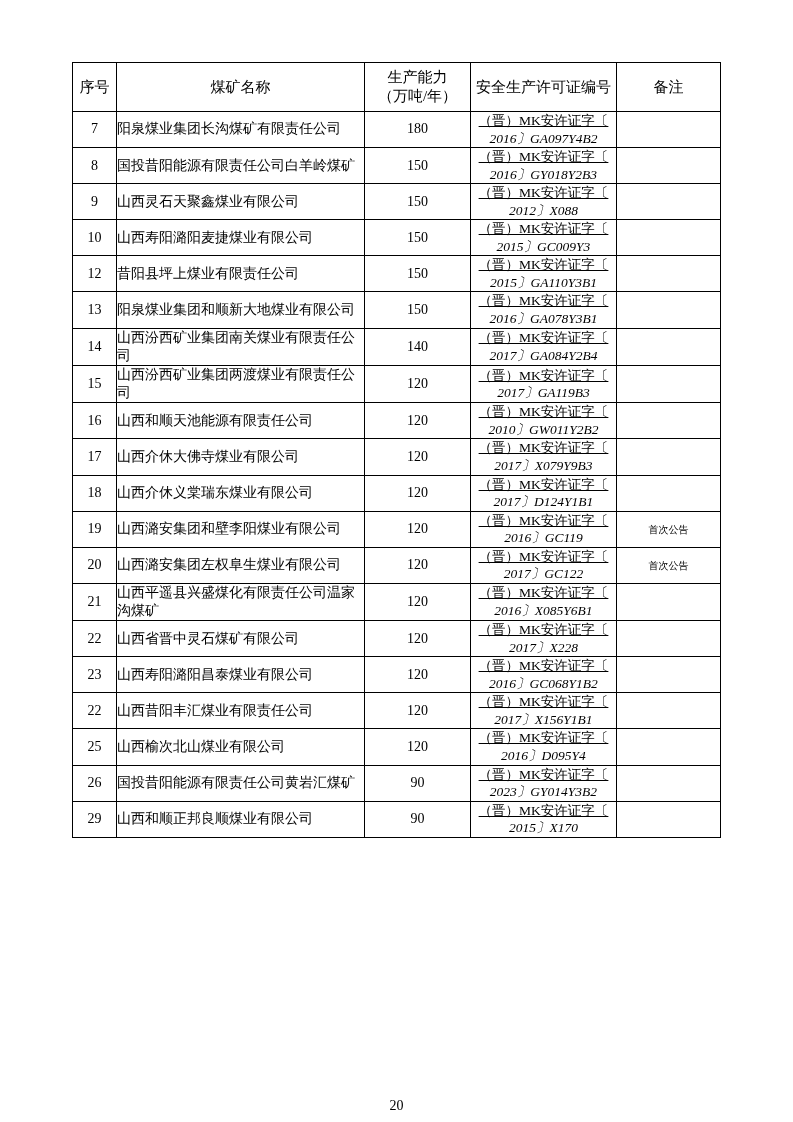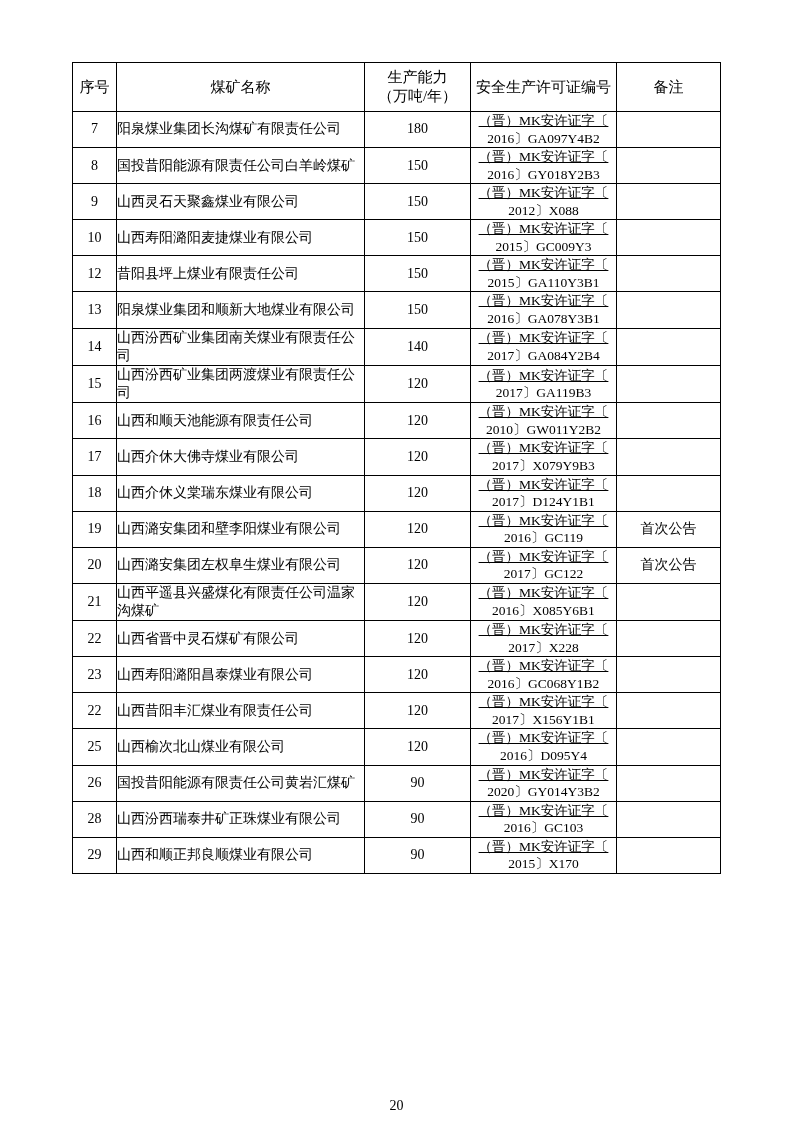--- a/index.html
+++ b/index.html
@@ -71,24 +71,24 @@
   }
   td.cap {
     text-align: center;
   }
   td.lic {
     text-align: center;
     font-size: 13.5px;
     line-height: 1.3;
   }
   td.lic .l1 { display: block; text-decoration: underline; }
-  td.lic .l2 { display: block; }
+  td.lic .l2 { display: block; font-style: italic; }
   td.note {
     text-align: center;
-    font-size: 14px;
+    font-size: 10px;
   }
   .page-number {
     position: absolute;
     left: 0;
     top: 1098px;
     width: 793px;
     text-align: center;
     font-size: 14px;
     font-family: "Liberation Serif", "DejaVu Serif", serif;
   }
@@ -298,31 +298,21 @@
               <span class="l2">2016〕D095Y4</span>
             </td>
             <td class="note"></td>
           </tr>
           <tr>
             <td class="idx">26</td>
             <td class="name">国投昔阳能源有限责任公司黄岩汇煤矿</td>
             <td class="cap">90</td>
             <td class="lic">
               <span class="l1">（晋）MK安许证字〔</span>
-              <span class="l2">2020〕GY014Y3B2</span>
-            </td>
-            <td class="note"></td>
-          </tr>
-          <tr>
-            <td class="idx">28</td>
-            <td class="name">山西汾西瑞泰井矿正珠煤业有限公司</td>
-            <td class="cap">90</td>
-            <td class="lic">
-              <span class="l1">（晋）MK安许证字〔</span>
-              <span class="l2">2016〕GC103</span>
+              <span class="l2">2023〕GY014Y3B2</span>
             </td>
             <td class="note"></td>
           </tr>
           <tr>
             <td class="idx">29</td>
             <td class="name">山西和顺正邦良顺煤业有限公司</td>
             <td class="cap">90</td>
             <td class="lic">
               <span class="l1">（晋）MK安许证字〔</span>
               <span class="l2">2015〕X170</span>

